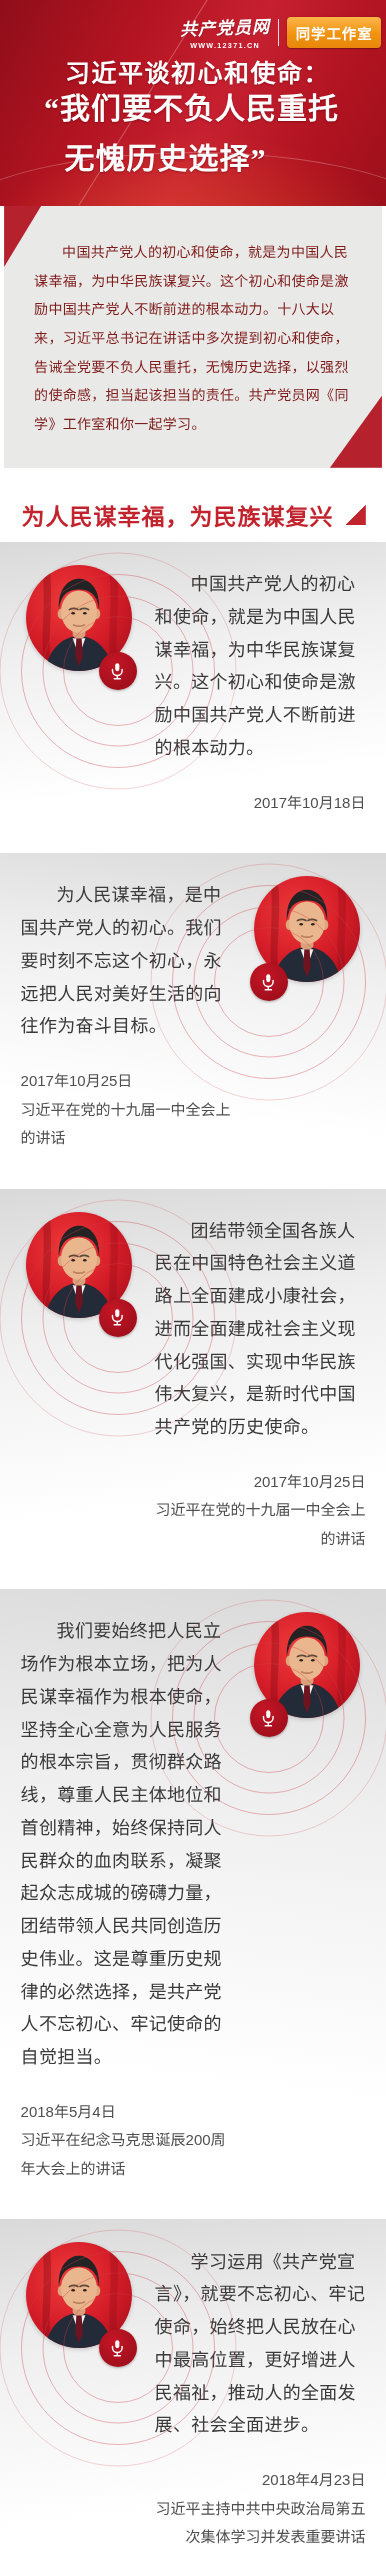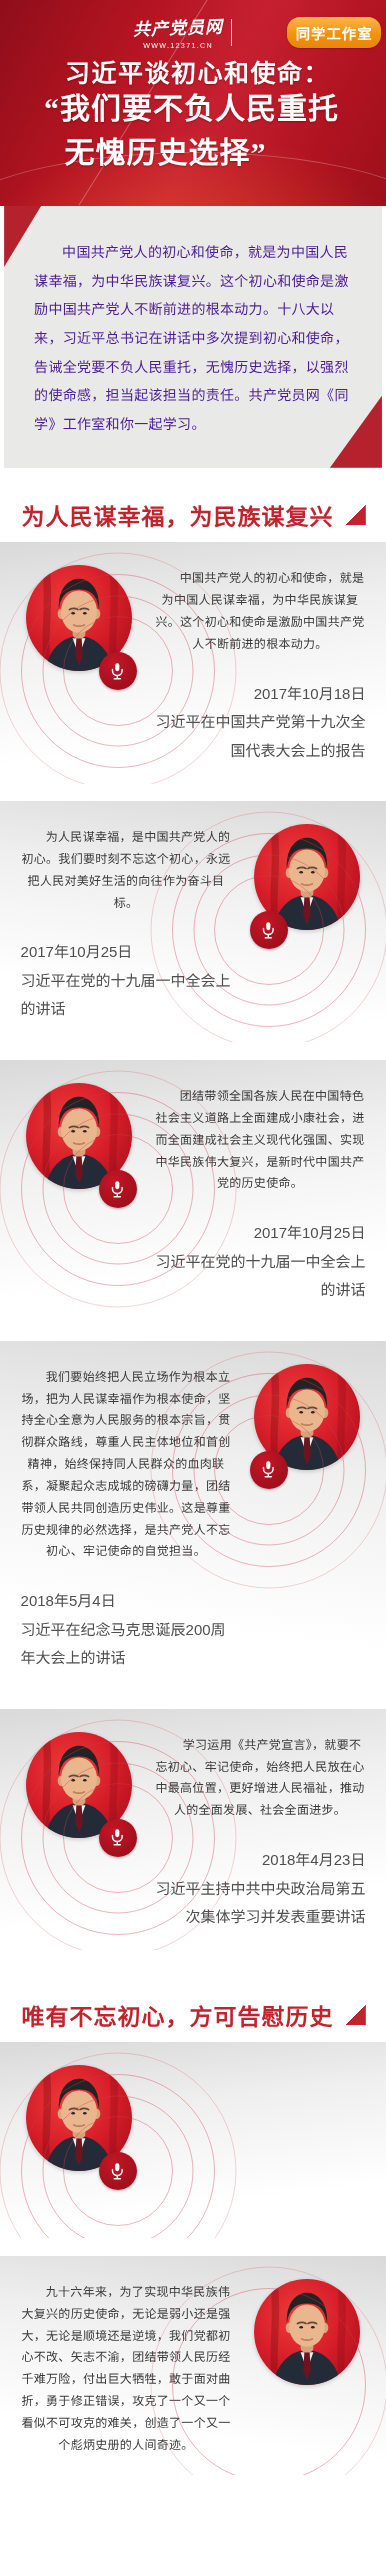--- a/index.html
+++ b/index.html
@@ -12,40 +12,40 @@
   .banner .glow{position:absolute;left:-10%;right:-10%;bottom:-88px;height:165px;
     background:radial-gradient(ellipse at 50% 100%,rgba(255,170,60,.55) 0%,rgba(255,120,50,.25) 35%,rgba(255,120,50,0) 70%);}
   .banner .diag1,.banner .diag2{position:absolute;width:0.5px;height:289px;background:rgba(255,255,255,.28);}
   .banner .diag1{left:155px;top:-62px;transform:rotate(32deg);}
   .banner .arc{position:absolute;left:-72px;bottom:-118px;width:531px;height:170px;border-radius:50%;
     border:0.5px solid rgba(255,255,255,.25);}
   .brandbar{position:absolute;top:14.4px;right:5.2px;display:flex;align-items:center;}
   .sitelogo{text-align:center;color:#fff;}
   .sitelogo .calli{font-family:"Liberation Serif","DejaVu Serif",serif;font-style:italic;font-weight:bold;
     font-size:17px;letter-spacing:1px;transform:rotate(-2deg);text-shadow:0.5px 0.5px 1px rgba(0,0,0,.3);}
-  .sitelogo .url{font-size:7.2px;font-weight:normal;letter-spacing:1.3px;margin-top:2.1px;}
+  .sitelogo .url{font-size:7.2px;font-weight:bold;letter-spacing:1.3px;margin-top:2.1px;}
   .vdivider{width:1px;height:27px;background:rgba(255,255,255,.85);margin:0 8.2px;}
-  .studio-badge{display:inline-block;padding:5.2px 8.2px;border-radius:13px;color:#fff;
+  .studio-badge{display:inline-block;padding:5.2px 8.2px;border-radius:4px;color:#fff;
     font-family:Liberation Serif, serif;font-weight:bold;font-size:14.4px;letter-spacing:1px;
-    background:linear-gradient(#fcb54a,#f19310 55%,#e8860a);box-shadow:0 0.5px 1.5px rgba(0,0,0,.35);margin-left:47px;}
+    background:linear-gradient(#fcb54a,#f19310 55%,#e8860a);box-shadow:0 0.5px 1.5px rgba(0,0,0,.35);}
   .banner h1{position:absolute;left:57px;top:45px;margin:8px;color:#fff;
     font-family:"Liberation Serif","DejaVu Serif",serif;font-weight:900;font-size:25px;letter-spacing:1.5px;
     text-shadow:0 1px 2.1px rgba(90,0,10,.45);}
   .banner .bigquote{position:absolute;left:44px;top:87px;color:#fff;margin:0;
     font-family:"Liberation Serif","DejaVu Serif",serif;font-weight:900;font-size:30px;line-height:1.45;letter-spacing:1px;
     text-shadow:0 1px 2.1px rgba(90,0,10,.45);}
-  .banner .bigquote .l2{display:block;padding-left:20.6px;}
+  .banner .bigquote .l2{display:block;padding-left:20.6px;margin-top:6px;}
 
   
   .intro{position:relative;margin:0 4.1px;background:#e9e9e7;padding:32px 30px 29px 30px;}
   .intro .tri-tl{position:absolute;left:0;top:0;width:37px;height:61px;background:#b5212c;
     clip-path:polygon(0 0,100% 0,0 100%);}
   .intro .tri-br{position:absolute;right:0;bottom:0;width:52px;height:72px;background:#b5212c;
     clip-path:polygon(100% 0,100% 100%,0 100%);}
-  .intro p{margin:0;color:#4c1d95;font-size:14px;line-height:2.05;text-indent:2em;letter-spacing:0.3px;}
+  .intro p{margin:0;color:#7f1d1d;font-size:14px;line-height:2.05;text-indent:2em;letter-spacing:0.3px;}
 
   
   .section-head{padding:30px 0 10.3px 21.6px;display:flex;align-items:center;}
   .section-head .txt{color:#c2242e;font-family:"Liberation Serif","DejaVu Serif",serif;
     font-weight:900;font-size:23px;letter-spacing:1px;}
   .section-head .flag{display:inline-block;width:24px;height:20.6px;margin-left:8.2px;
     background:linear-gradient(135deg,#c2242e 44%,#ffffff 44%,#ffffff 54%,#c2242e 54%);
     clip-path:polygon(100% 0,100% 100%,0 100%);}
 
   
@@ -63,21 +63,21 @@
     background:radial-gradient(circle at 38% 30%,#c51626,#a30f1c 70%);
     box-shadow:0 1px 2.6px rgba(0,0,0,.3);display:flex;align-items:center;justify-content:center;}
   .card.left  .mic{left:81px;top:87px;}
   .card.right .mic{right:81px;top:87px;}
   .ring{position:absolute;border:0.5px solid rgba(205,60,70,.38);border-radius:50%;z-index:1;}
   .card.left  .ring{left:100px;top:106px;transform:translate(-50%,-50%);}
   .card.right .ring{right:100px;top:106px;transform:translate(50%,-50%);}
   .r1{width:108px;height:108px;} .r2{width:149px;height:149px;}
   .r3{width:192px;height:192px;} .r4{width:235px;height:235px;border-color:rgba(205,60,70,.22);}
   .card .content{flex:1 1 auto;padding:0 3.1px;}
-  .card .quote{margin:3.1px 0 0 0;color:#3a3a3a;font-size:12px;line-height:1.82;text-indent:2em;letter-spacing:0.3px;text-align:center;}
+  .card .quote{margin:3.1px 0 0 0;color:#3a3a3a;font-size:18px;line-height:1.82;text-indent:2em;letter-spacing:0.3px;}
   .card .meta{margin-top:24px;color:#4f4f4f;font-size:15px;line-height:1.9;}
   .card.left  .meta{text-align:right;}
   .card.right .meta{text-align:left;}
 </style>
 </head>
 <body>
 
 <svg width="0" height="0" style="position:absolute" aria-hidden="true">
   <defs>
     <radialGradient id="redbg" cx="40%" cy="35%" r="80%">
@@ -154,21 +154,20 @@
     <div class="mic">
         <svg viewBox="0 0 24 24" width="20.6" height="20.6">
           <use href="#micg"></use>
         </svg>
       </div>
   </div>
   <div class="content">
     <p class="quote">中国共产党人的初心和使命，就是为中国人民谋幸福，为中华民族谋复兴。这个初心和使命是激励中国共产党人不断前进的根本动力。</p>
     <div class="meta">
       <div class="date">2017年10月18日</div>
-      <div class="source">习近平在中国共产党第十九次全国代表大会上的报告</div>
     </div>
   </div>
 </div>
 
 <div class="card right alt">
   <div class="media">
     <span class="ring r1"></span>
       <span class="ring r2"></span>
       <span class="ring r3"></span>
       <span class="ring r4"></span>

